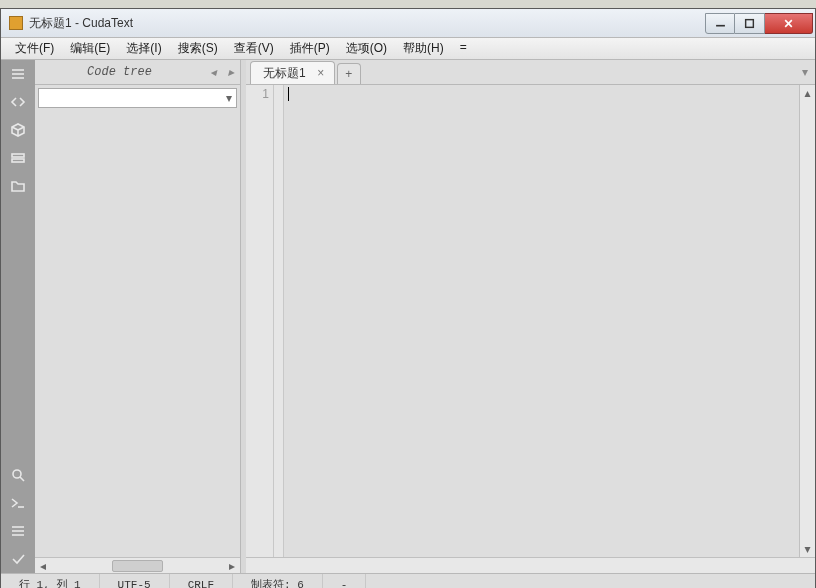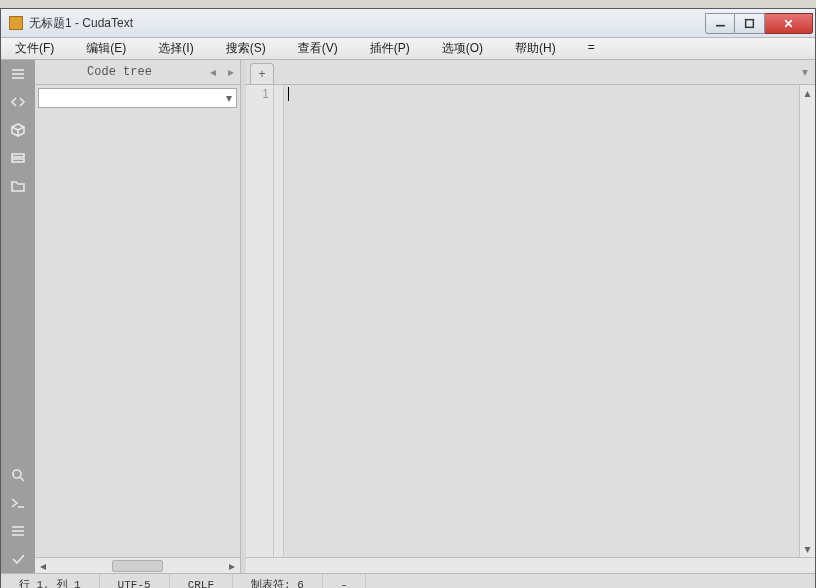--- a/index.html
+++ b/index.html
@@ -9,32 +9,32 @@
 
 .titlebar { height: 29px; background: linear-gradient(#eef2f7, #dde3eb); display: flex; align-items: center; padding-left: 8px; border-bottom: 1px solid #b8b8b8; }
 .titlebar .app-icon { width: 14px; height: 14px; background: #e0a030; border: 1px solid #a07020; margin-right: 6px; }
 .titlebar .title-text { color: #333; flex: 1; }
 .win-btns { display: flex; height: 21px; margin-right: 2px; }
 .win-btn { width: 30px; height: 21px; display: flex; align-items: center; justify-content: center; border: 1px solid #8a949c; border-left: none; background: linear-gradient(#f0f4f8, #d6dee6); }
 .win-btn:first-child { border-left: 1px solid #8a949c; border-radius: 0 0 0 3px; }
 .win-btn.close { width: 48px; background: linear-gradient(#e57373,#c93b32); border-color: #8a3030; border-radius: 0 0 3px 0; }
 .win-btn svg { width: 11px; height: 11px; }
 
-.menubar { height: 22px; background: linear-gradient(#f4f4f4,#e4e4e4); display: flex; align-items: flex-start; padding-left: 6px; border-bottom: 1px solid #b8b8b8; gap: 16px; }
+.menubar { height: 22px; background: linear-gradient(#f4f4f4,#e4e4e4); display: flex; align-items: flex-start; padding-left: 6px; border-bottom: 1px solid #b8b8b8; }
 .menu-item { padding: 2px 8px; color: #222; cursor: default; }
 
 .body-area { flex: 1; display: flex; min-height: 0; }
 
 .gutter { width: 34px; background: #9e9e9e; display: flex; flex-direction: column; }
 .gutter-btn { width: 34px; height: 28px; display: flex; align-items: center; justify-content: center; cursor: pointer; }
 .gutter-btn svg { stroke: #e8e8e8; fill: none; stroke-width: 1.6; }
 .gutter-spacer { flex: 1; }
 
 .side-panel { width: 206px; background: #dedede; display: flex; flex-direction: column; border-right: 1px solid #b8b8b8; }
-.side-header { height: 25px; display: flex; align-items: center; border-bottom: 1px solid #b8b8b8; background: #dedede; }
+.side-header { height: 25px; display: flex; align-items: center; border-bottom: 1px solid #b8b8b8; background: #dedede; font-style: italic; }
 .side-title { flex: 1; text-align: center; font-family: "Courier New", monospace; color: #555; }
 .side-nav { width: 18px; height: 100%; display: flex; align-items: center; justify-content: center; color: #888; cursor: pointer; }
 .side-filter { height: 20px; margin: 3px; border: 1px solid #aaa; background: #fff; display: flex; align-items: center; }
 .side-filter input { flex: 1; border: none; outline: none; padding: 0 3px; font-size: 11px; }
 .side-filter .dd { width: 14px; text-align: center; color: #666; cursor: pointer; }
 .side-tree { flex: 1; background: #dedede; }
 .side-hscroll { height: 16px; background: #e8e8e8; border-top: 1px solid #c0c0c0; display: flex; align-items: center; }
 .side-hscroll .arrow { width: 16px; text-align: center; color: #666; }
 .side-hscroll .track { flex: 1; height: 14px; background: #e8e8e8; position: relative; }
 .side-hscroll .thumb { position: absolute; left: 35%; width: 30%; top: 1px; bottom: 1px; background: #cfcfcf; border: 1px solid #b0b0b0; border-radius: 2px; }
@@ -183,20 +183,24 @@
             <div class="thumb"></div>
           </div>
         <div class="arrow">▸</div>
       </div>
     </div>
 
     <div class="splitter"></div>
 
     <div class="editor-area">
       <div class="tabbar">
+        <div class="tab active">
+          <span>无标题1</span>
+          <span class="tab-close">×</span>
+        </div>
         <div class="tab-add">
             <span>+</span>
           </div>
         <div class="tab-menu">▾</div>
       </div>
       <div class="editor-wrap">
         <div class="lineno-col">
           <div>1</div>
         </div>
         <div class="fold-col"></div>

